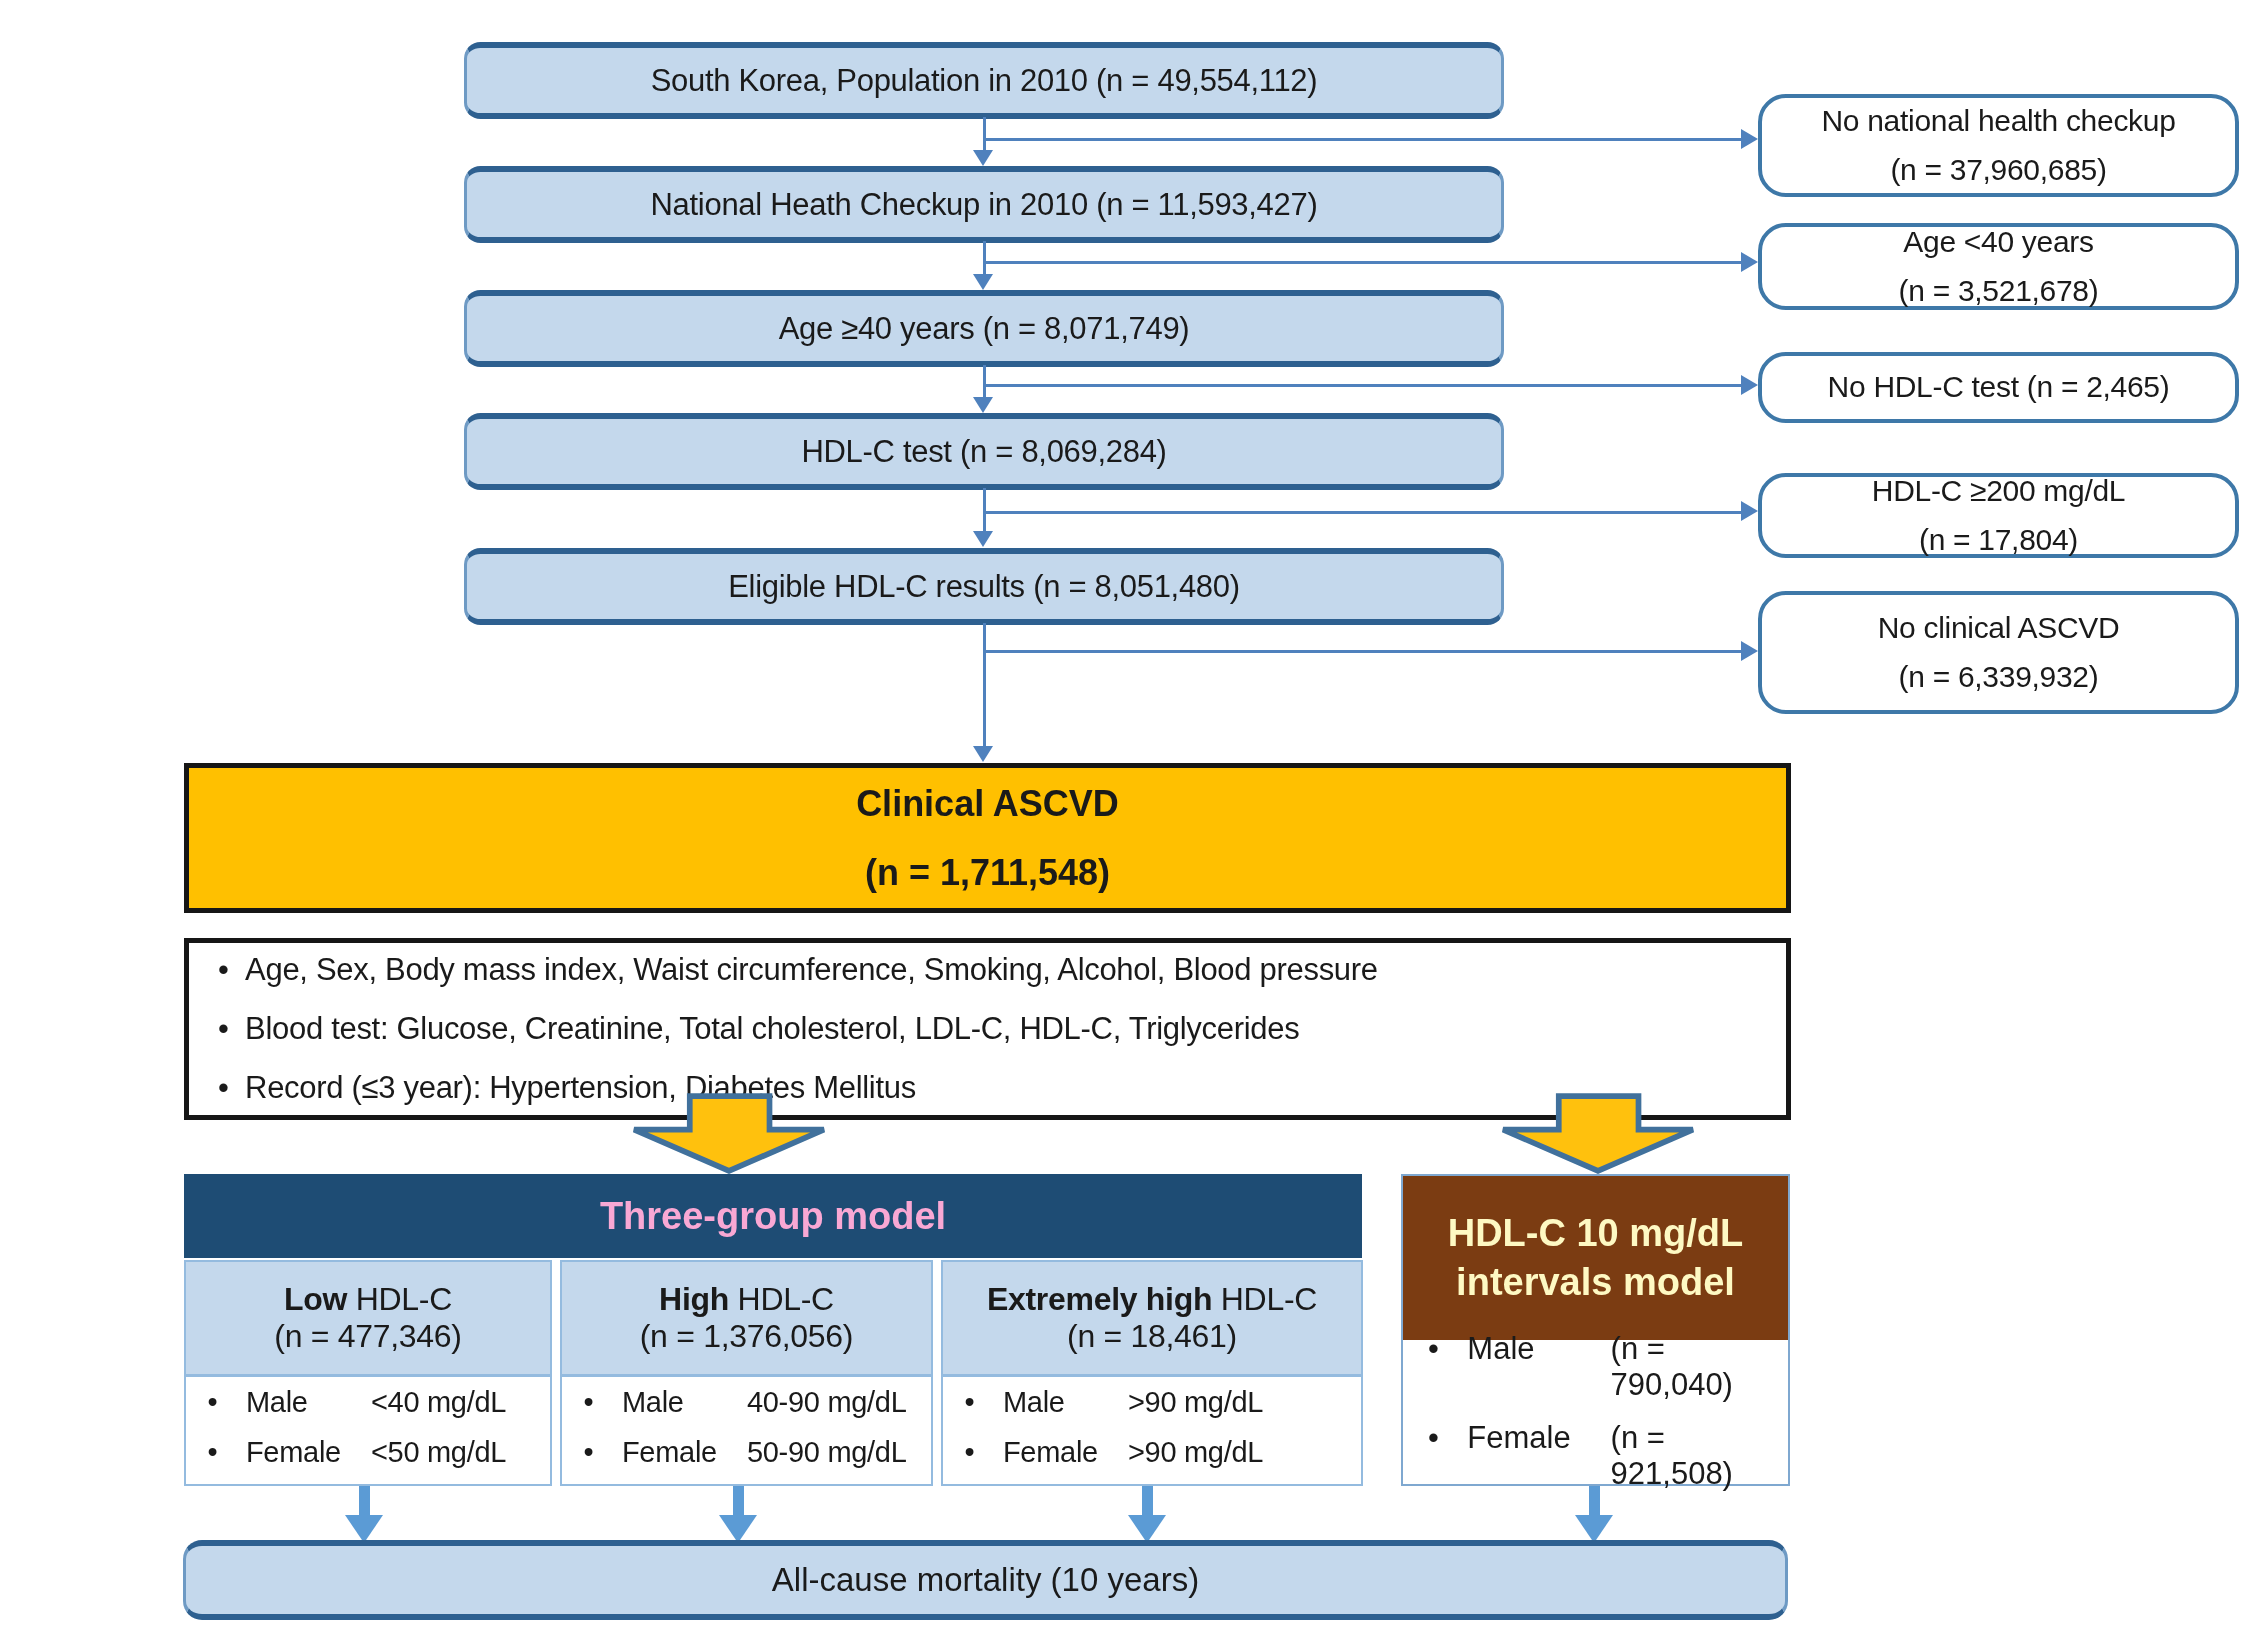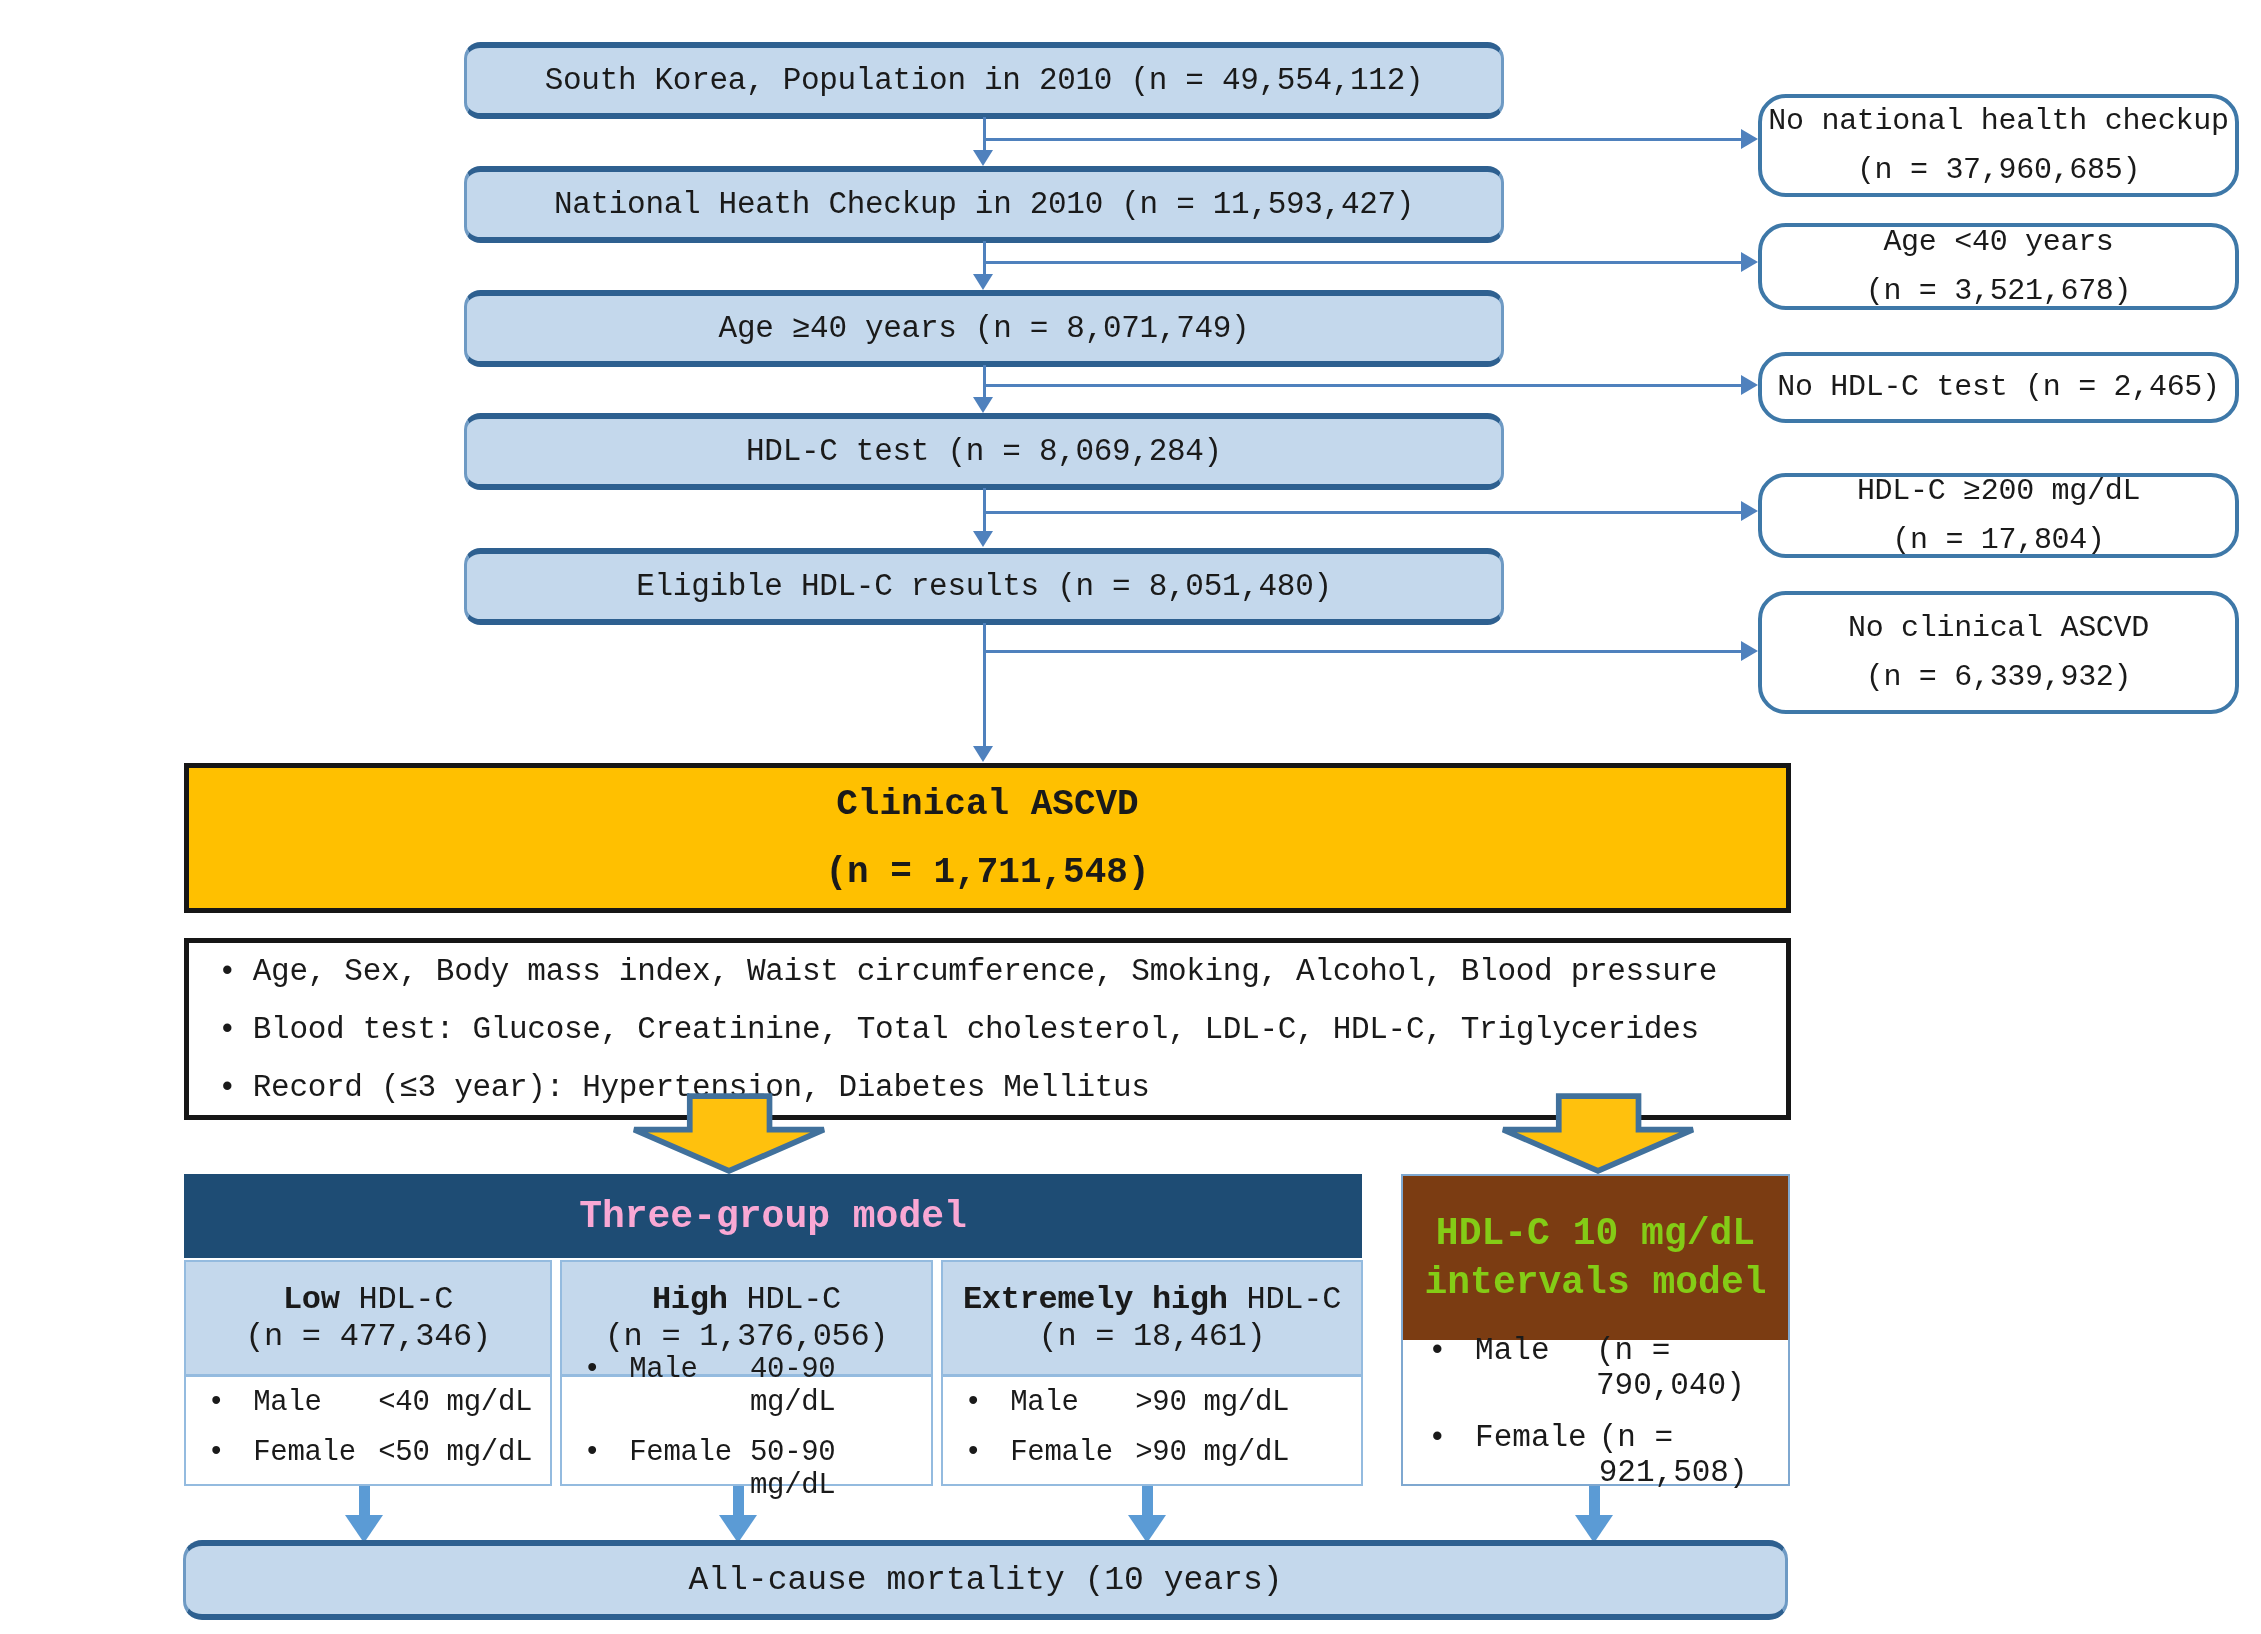--- a/index.html
+++ b/index.html
@@ -1,18 +1,18 @@
 <!DOCTYPE html>
 <html style="font-size:10px"><head>
 <meta charset="utf-8">
 <style>
   html,body{margin:0;padding:0;background:#ffffff;}
   #canvas{
     position:relative;width:2261px;height:1635px;background:#ffffff;
-    font-family:Liberation Mono, monospace;color:#1a1a1a;overflow:hidden;
+    font-family:Liberation Sans, sans-serif;color:#1a1a1a;overflow:hidden;
   }
   
   .flowbox{
     position:absolute;left:464px;width:1040px;height:77px;
     background:#c4d8ec;border:3.8px solid #6e9ac4;
     border-top:6.3px solid #2e6090;border-bottom:6.3px solid #2e6090;
     border-radius:16.5px;box-sizing:border-box;
     display:flex;align-items:center;justify-content:center;
     font-size:31px;letter-spacing:-0.3px;
   }
@@ -71,21 +71,21 @@
   .row{display:flex;gap:12px;}
   .row .lbl{width:113px;}
   
   .iv-box{
     position:absolute;left:1401px;top:1174px;width:389px;height:312px;
     box-sizing:border-box;border:2.5px solid #7fa8d0;background:#ffffff;
   }
   .iv-head{
     height:164px;background:#7b3c12;box-sizing:border-box;
     display:flex;flex-direction:column;align-items:center;justify-content:center;
-    font-size:38px;font-weight:bold;color:#84cc16;line-height:1.3;text-align:center;
+    font-size:38px;font-weight:bold;color:#fef9c3;line-height:1.3;text-align:center;
   }
   .iv-body{
     height:143px;display:flex;flex-direction:column;justify-content:center;
     gap:16.5px;padding-left:25px;font-size:31px;box-sizing:border-box;
   }
   .iv-body .lbl{width:137px;}
   
   .stem{position:absolute;width:11.4px;background:#5b9bd5;top:1486px;height:30px;}
   .head{position:absolute;width:0;height:0;top:1515px;
     border-left:19.7px solid transparent;border-right:19.7px solid transparent;

